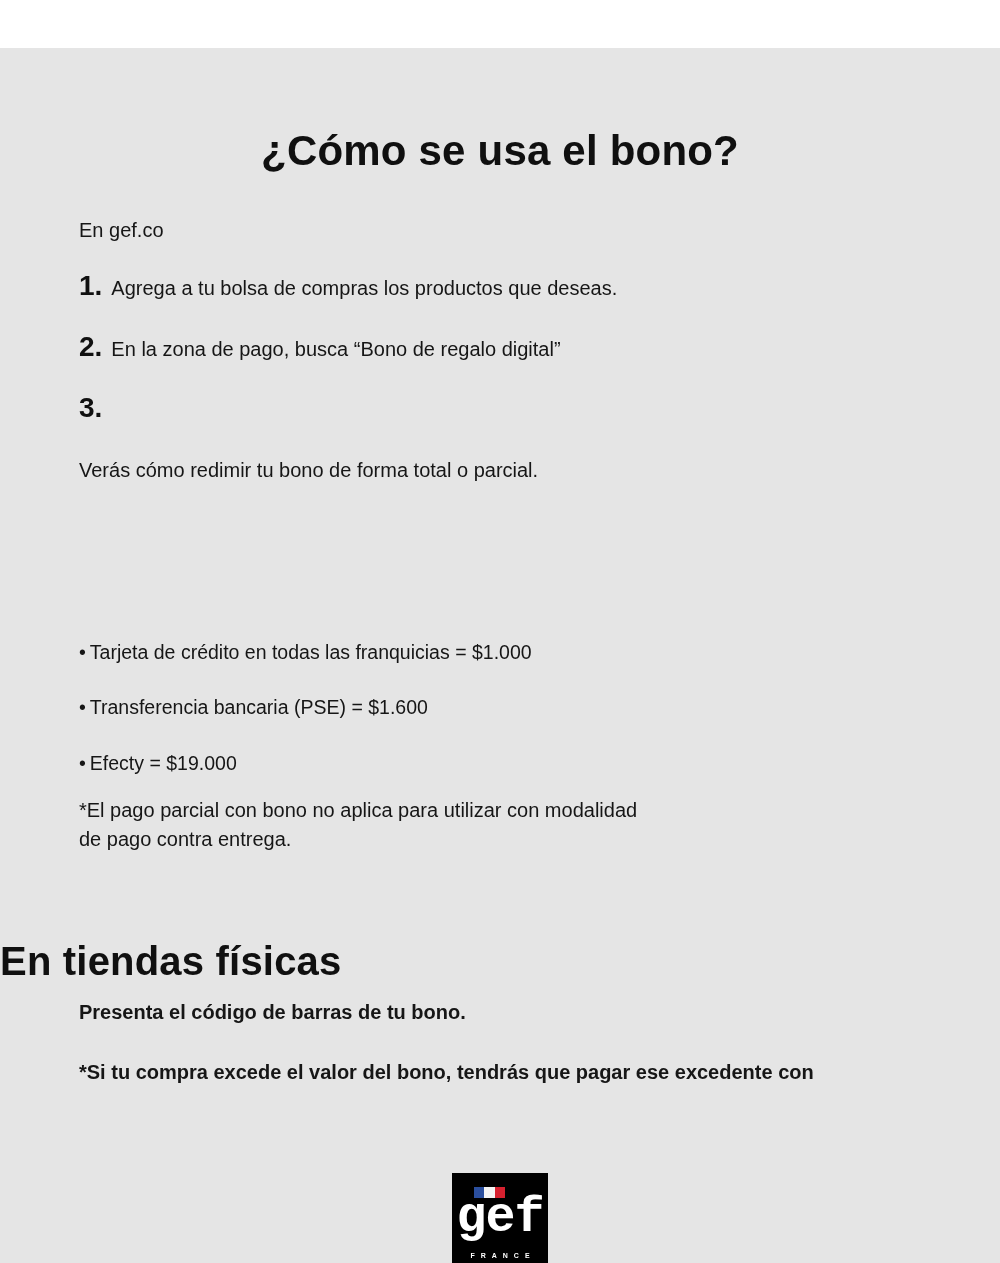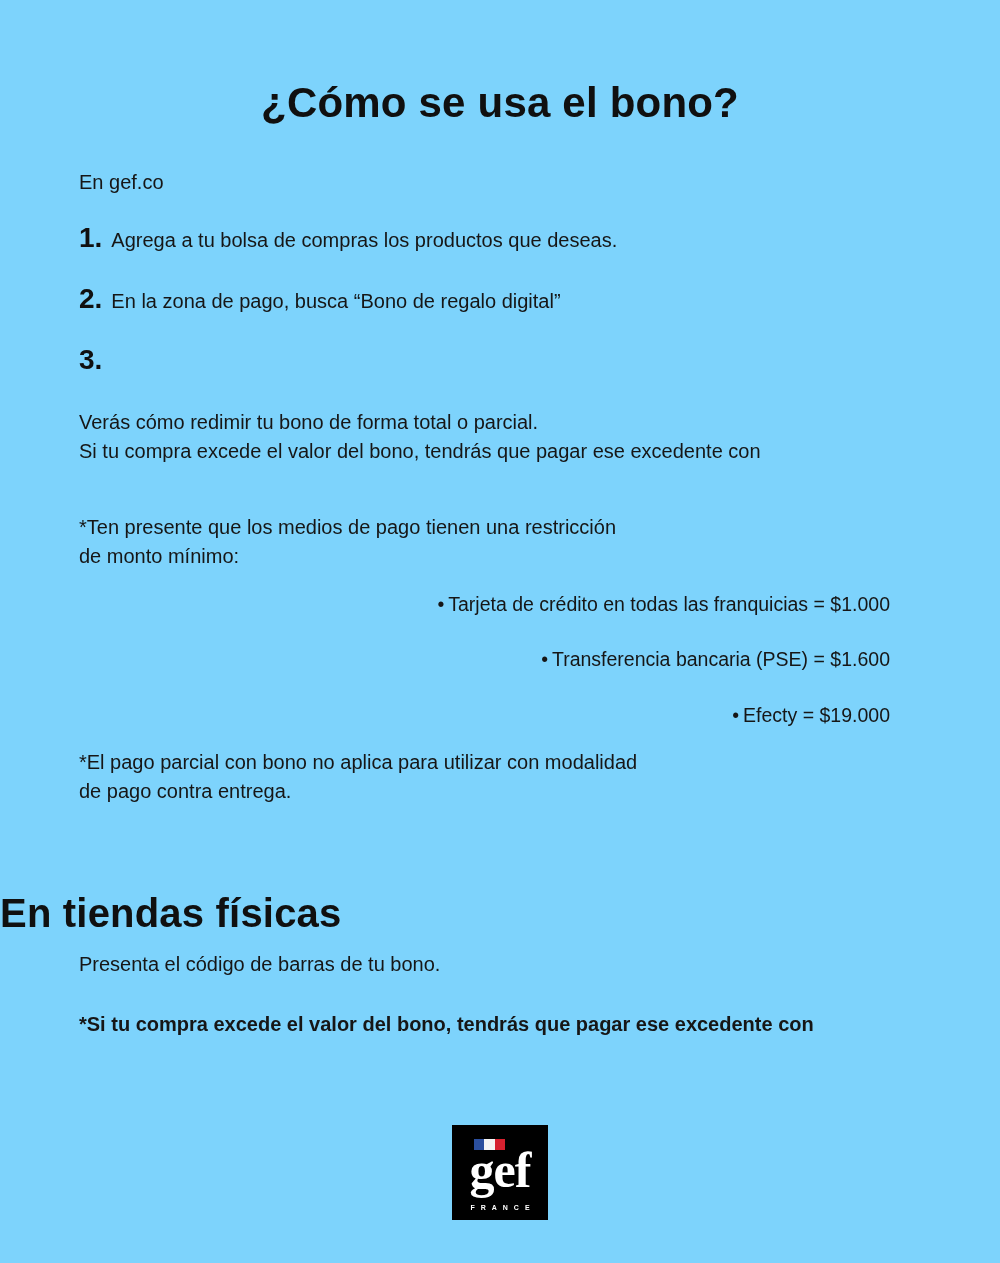--- a/index.html
+++ b/index.html
@@ -14,21 +14,22 @@
     position: relative;
     font-family: "Liberation Sans", sans-serif;
     color: #141414;
     -webkit-font-smoothing: antialiased;
     overflow: hidden;
   }
 
   .page {
     position: absolute;
     inset: 0;
-    background: #7dd3fc;
+    background: #e5e5e5;
+    margin-top: 48px;
   }
 
   
   .title-main {
     position: absolute;
     left: 0;
     right: 0;
     top: 52px;
     text-align: center;
     font-size: 42px;
@@ -104,24 +105,23 @@
     width: 840px;
   }
   .para-restriction {
     top: 513px;
     width: 700px;
   }
 
   
   .bullets {
     position: absolute;
-    left: 90px;
+    left: 79px;
     top: 592px;
     width: 800px;
-    text-align: right;
   }
   .bullet {
     font-size: 19.5px;
     line-height: 1.3;
     color: #161616;
     margin-bottom: 30px;
     white-space: nowrap;
   }
   .bullet:last-child {
     margin-bottom: 0;
@@ -131,20 +131,21 @@
   }
 
   .para-partial {
     top: 748px;
     width: 760px;
   }
 
   .para-barcode {
     top: 950px;
     width: 820px;
+    font-weight: bold;
   }
   .para-store-note {
     top: 1010px;
     width: 840px;
   }
 
   .line {
     display: block;
   }
 
@@ -174,21 +175,21 @@
   .logo-flag i.blue  { background: #2b4f9e; }
   .logo-flag i.white { background: #f4f4f4; }
   .logo-flag i.red   { background: #d6212f; }
 
   .logo-word {
     position: absolute;
     left: 0;
     right: 0;
     top: 20px;
     text-align: center;
-    font-family: Liberation Serif, serif;
+    font-family: Liberation Mono, monospace;
     font-size: 50px;
     font-weight: 700;
     line-height: 1;
     letter-spacing: -1px;
     color: #ffffff;
   }
   .logo-country {
     position: absolute;
     left: 0;
     right: 0;
@@ -223,27 +224,22 @@
     </div>
 
     <div class="step">
       <span class="step-num">3.</span>
     </div>
 
   </div>
 
   <div class="block para-redeem">
     <span class="line">Verás cómo redimir tu bono de forma total o parcial.</span>
-    <span class="line">Si tu compra excede el valor del bono, tendrás que pagar ese excedente con</span>
-  </div>
-
-  <div class="block para-restriction">
-    <span class="line">*Ten presente que los medios de pago tienen una restricción</span>
-    <span class="line">de monto mínimo:</span>
-  </div>
+  </div>
+
 
   <div class="bullets">
 
     <div class="bullet">
       <span class="dot">•</span><span>Tarjeta de crédito en todas las franquicias</span>
       <span>=</span>
       <span>$1.000</span>
     </div>
 
     <div class="bullet">

